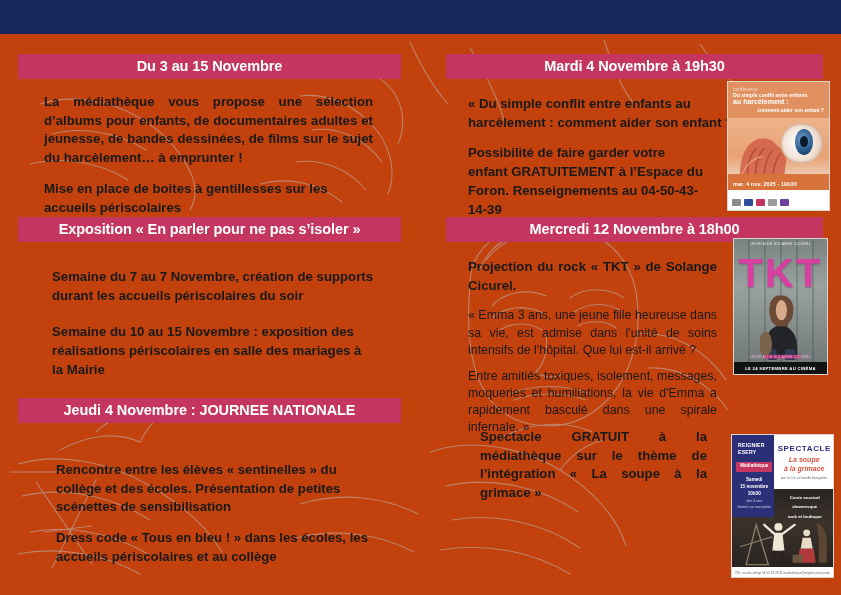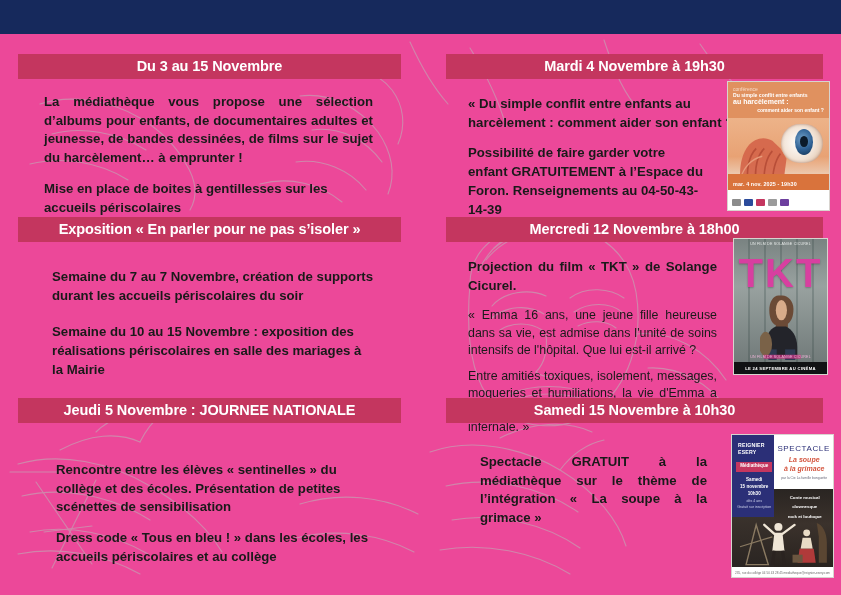--- a/index.html
+++ b/index.html
@@ -8,21 +8,21 @@
     background: #ffffff;
   }
   body {
     font-family: "Liberation Sans", sans-serif;
   }
   #page {
     position: relative;
     width: 841px;
     height: 595px;
     overflow: hidden;
-    background: #ec4899;
+    background: #c2410c;
   }
 
   
   #sketch-bg {
     position: absolute;
     left: 0;
     top: 34px;
     width: 841px;
     height: 561px;
     z-index: 0;
@@ -222,22 +222,22 @@
   .p3-when {
     position: absolute; left: 4%; top: 29%; width: 36%; text-align: center;
     color: #ffffff; font-size: 4.6px; font-weight: bold; line-height: 1.55;
   }
   .p3-note {
     position: absolute; left: 4%; top: 45%; width: 36%; text-align: center;
     color: #ccd0ea; font-size: 3.6px; line-height: 1.6;
   }
   .p3-spectacle {
     position: absolute; left: 45%; top: 6%; width: 53%;
-    color: #2b2f77; font-size: 8px; font-weight: normal; letter-spacing: .6px;
-    text-align: left;
+    color: #2b2f77; font-size: 8px; font-weight: bold; letter-spacing: .6px;
+    text-align: right;
   }
   .p3-soupe {
     position: absolute; left: 45%; top: 15%; width: 53%;
     color: #d4553f; font-size: 7px; font-style: italic; font-weight: bold;
     text-align: center; line-height: 1.25;
   }
   .p3-cie {
     position: absolute; left: 45%; top: 29%; width: 53%;
     color: #6a6a7a; font-size: 3.4px; text-align: center;
   }
@@ -339,21 +339,21 @@
     <div class="section-header">Exposition « En parler pour ne pas s’isoler »</div>
     <div class="section-body">
       <div class="body-inner" style="padding:18px 28px 0 34px;">
         <div class="para">Semaine du 7 au 7 Novembre, création de supports durant les accueils périscolaires du soir</div>
         <div class="para" style="margin-top:18px;">Semaine du 10 au 15 Novembre : exposition des réalisations périscolaires en salle des mariages à la Mairie</div>
       </div>
     </div>
   </div>
 
   <div class="section" style="left:18px; top:398px; width:383px;">
-    <div class="section-header">Jeudi 5 Novembre : JOURNEE NATIONALE</div>
+    <div class="section-header">Jeudi 4 Novembre : JOURNEE NATIONALE</div>
     <div class="section-body">
       <div class="body-inner" style="padding:14px 28px 0 38px;">
         <div class="para" style="margin-top:16px;">Rencontre entre les élèves « sentinelles » du collège et des écoles. Présentation de petites scénettes de sensibilisation</div>
         <div class="para">Dress code « Tous en bleu ! » dans les écoles, les accueils périscolaires et au collège</div>
       </div>
     </div>
   </div>
 
   <div class="section" style="left:446px; top:54px; width:377px;">
     <div class="section-header">Mardi 4 Novembre à 19h30</div>
@@ -394,22 +394,22 @@
       <span class="p1-logo" style="background:#c4365f;"></span>
       <span class="p1-logo" style="background:#9b9b9b;"></span>
       <span class="p1-logo" style="background:#6d3f9e;"></span>
     </div>
   </div>
 
   <div class="section" style="left:446px; top:217px; width:377px;">
     <div class="section-header">Mercredi 12 Novembre à 18h00</div>
     <div class="section-body">
       <div class="body-inner" style="padding:8px 106px 0 22px;">
-        <div class="para justify">Projection du film « TKT » de Solange Cicurel.</div>
-        <div class="para light justify">« Emma 16 ans, une jeune fille heureuse dans sa vie, est admise dans l'unité de soins intensifs de l'hôpital. Que lui est-il arrivé ?</div>
+        <div class="para justify">Projection du rock « TKT » de Solange Cicurel.</div>
+        <div class="para light justify">« Emma 3 ans, une jeune fille heureuse dans sa vie, est admise dans l'unité de soins intensifs de l'hôpital. Que lui est-il arrivé ?</div>
         <div class="para light justify">Entre amitiés toxiques, isolement, messages, moqueries et humiliations, la vie d'Emma a rapidement basculé dans une spirale infernale. »</div>
       </div>
     </div>
   </div>
 
   <div class="poster" style="left:733px; top:238px; width:93px; height:135px;text-decoration:underline;">
     <div class="p2-bg"></div>
     <div class="p2-shade"></div>
     <div class="p2-credits">UN FILM DE SOLANGE CICUREL</div>
     <div class="p2-tkt">TKT</div>
@@ -421,21 +421,20 @@
       <path d="M27 44 L27 52 L38 52 L38 44 Z" fill="#2f3a53"></path>
       <ellipse cx="6" cy="40" rx="7" ry="9" fill="#7a6248"></ellipse>
       <path d="M4 48 L44 48 L44 51 L4 51 Z" fill="#c7327f" opacity="0.75"></path>
     </svg>
     <div class="p2-sub">UN FILM DE SOLANGE CICUREL</div>
     <div class="p2-bar"></div>
     <div class="p2-bar-text">LE 24 SEPTEMBRE AU CINÉMA</div>
   </div>
 
   <div class="section" style="left:446px; top:398px; width:377px;">
-    <div class="section-header">Samedi 15 Novembre à 10h30</div>
     <div class="section-body">
       <div class="body-inner" style="padding:22px 116px 0 34px;">
         <div class="para justify">Spectacle GRATUIT à la médiathèque sur le thème de l’intégration « La soupe à la grimace »</div>
       </div>
     </div>
   </div>
 
   <div class="poster" style="left:731px; top:434px; width:101px; height:142px;">
     <div class="p3-left"></div>
     <div class="p3-right"></div>

